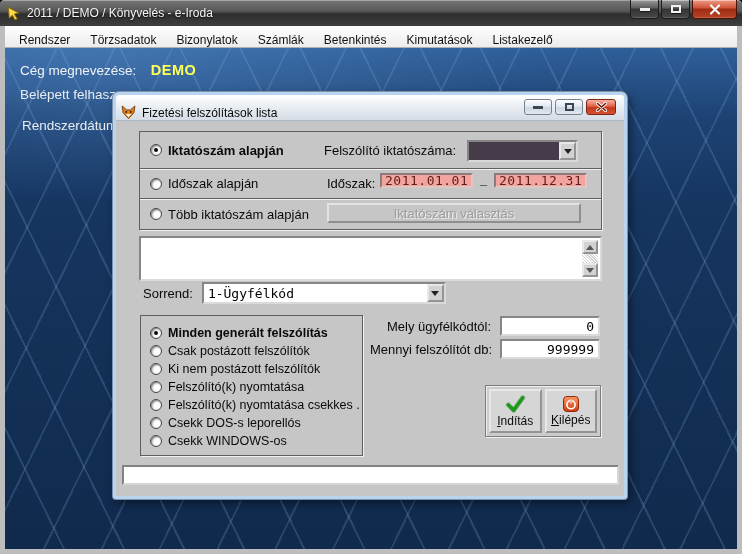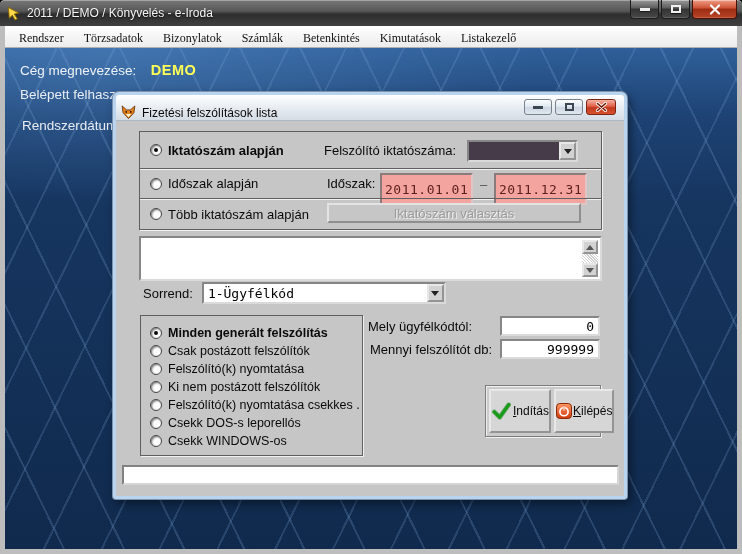--- a/index.html
+++ b/index.html
@@ -22,21 +22,21 @@
   .win-btn.close { width:45px;
     background:linear-gradient(180deg,#f09c86,#cd5134 45%,#9c2c12 50%,#b84427);
     border-color:#4a1206; }
   .gl-min { width:10px; height:3px; background:#f0f0f0; box-shadow:0 1px 1px rgba(0,0,0,.6); }
   .gl-max { width:10px; height:8px; border:2px solid #f0f0f0; box-shadow:0 1px 1px rgba(0,0,0,.6); }
 
   
   .frame { position:absolute; top:26px; left:0; right:0; bottom:0;
     border:5px solid #bdbdbd; border-top:none; background:#bdbdbd; }
   .menubar { height:22px; background:linear-gradient(180deg,#ffffff,#ececec);
-    border-bottom:1px solid #b0b0b0; display:flex; align-items:center; padding-left:4px;font-family:Liberation Serif, serif; }
+    border-bottom:1px solid #b0b0b0; display:flex; align-items:flex-end; padding-left:4px; }
   .menu-item { font-size:12px; color:#111; padding:4px 10px 0 10px; cursor:default; }
   .client { position:relative; height:501px; overflow:hidden;
     background:
       repeating-linear-gradient(64deg, transparent 0 52px, rgba(130,170,220,.22) 52px 54px),
       repeating-linear-gradient(-64deg, transparent 0 50px, rgba(130,170,220,.20) 50px 52px),
       radial-gradient(620px 220px at 14% 0%, rgba(95,150,210,.40), transparent 70%),
       linear-gradient(180deg,#2f5f99 0px,#1d4273 70px,#16355f 160px,#102a4d 100%);
   }
   .ws-label { color:#eef2f6; font-size:13.5px; }
   .ws-value { color:#ffff55; font-size:14.5px; font-weight:bold; margin-left:10px; letter-spacing:.5px; }
@@ -87,21 +87,21 @@
 
   .combo { display:flex; height:22px; }
   .combo-val { flex:1; font-size:13px; padding:2px 0 0 4px; overflow:hidden; white-space:nowrap; }
   .mono { font-family:"DejaVu Sans Mono", monospace; }
   .combo-btn { width:17px; display:flex; align-items:center; justify-content:center; flex:0 0 auto; }
   .tri-down { width:0; height:0; border-left:4px solid transparent; border-right:4px solid transparent; border-top:5px solid #222; }
   .tri-up   { width:0; height:0; border-left:4px solid transparent; border-right:4px solid transparent; border-bottom:5px solid #555; }
   .tri-gray { border-top-color:#555; }
   .combo-dark .combo-val { background:#463c49; }
 
-  .date-input { position:absolute; width:93px; height:32px; top:4px;
+  .date-input { position:absolute; width:93px; height:15px; top:4px;
     background:#f3a49e; color:#5d1f1d; font-family:"DejaVu Sans Mono", monospace;
     font-size:13px; padding:0 3px; border:2px inset #dfc6c4; letter-spacing:.5px; }
   .date-sep { position:absolute; left:340px; top:8px; color:#555; font-size:13px; }
 
   .btn-disabled { position:absolute; left:187px; top:4px; width:254px; height:20px;
     border:2px outset #e3e3e3; background:#c6c6c6; color:#9b9b9b;
     text-shadow:1px 1px 0 #efefef; font-size:13px; font-family:"Liberation Sans",sans-serif; }
 
   
   .list-area { position:absolute; left:23px; top:115px; width:463px; height:45px; }
@@ -115,34 +115,34 @@
   .sorrend-row { position:absolute; left:27px; top:161px; display:flex; align-items:center; gap:9px; }
   .sorrend-combo { width:244px; }
 
   
   .radio-group { position:absolute; left:24px; top:194px; width:223px; height:141px;
     padding:8px 0 0 9px; }
   .radio-group .radio-row { height:18px; }
   .radio-group .rlab { font-size:12.5px; }
 
   
-  .lbl-mely   { left:252px; top:198px; }
+  .lbl-mely   { left:271px; top:198px; }
   .lbl-mennyi { left:254px; top:221px; }
   .num-input { position:absolute; width:100px; height:20px;
     font-family:"DejaVu Sans Mono", monospace; font-size:13px; text-align:right;
     padding:0 4px; background:#fff; border:2px inset #dadada; color:#000; }
   .inp-mely   { left:384px; top:195px; }
   .inp-mennyi { left:384px; top:218px; }
 
   
   .btn-panel { position:absolute; left:369px; top:264px; width:116px; height:52px;
     border:1px solid #7c7c7c; box-shadow:1px 1px 0 #f0f0f0, inset 1px 1px 0 #efefef;
     display:flex; gap:3px; padding:3px; background:#cbcbcb; }
   .act-btn { flex:1; border:2px outset #e8e8e8; background:#d6d6d6;
-    display:flex; align-items:center; justify-content:center; gap:1px;
+    display:flex; flex-direction:column; align-items:center; justify-content:center; gap:1px;
     font-family:"Liberation Sans",sans-serif; cursor:default; }
   .act-label { display:block; font-size:12px; color:#0a0a0a; }
   .act-label::first-letter { text-decoration:underline; }
 
   
   .status-bar { position:absolute; left:6px; top:344px; width:497px; height:20px;
     background:#fff; border:2px inset #d6d6d6; font-size:12px; padding:2px 4px; }
 
   svg { display:block; }
 </style>
@@ -280,25 +280,25 @@
             <div class="radio-row selected">
               <span class="rb"></span>
               <span class="rlab">Minden generált felszólítás</span>
             </div>
             <div class="radio-row">
               <span class="rb"></span>
               <span class="rlab">Csak postázott felszólítók</span>
             </div>
             <div class="radio-row">
               <span class="rb"></span>
+              <span class="rlab">Ki nem postázott felszólítók</span>
+            </div>
+            <div class="radio-row">
+              <span class="rb"></span>
               <span class="rlab">Felszólító(k) nyomtatása</span>
-            </div>
-            <div class="radio-row">
-              <span class="rb"></span>
-              <span class="rlab">Ki nem postázott felszólítók</span>
             </div>
             <div class="radio-row">
               <span class="rb"></span>
               <span class="rlab">Felszólító(k) nyomtatása csekkes .</span>
             </div>
             <div class="radio-row">
               <span class="rb"></span>
               <span class="rlab">Csekk DOS-s leporellós</span>
             </div>
             <div class="radio-row">

